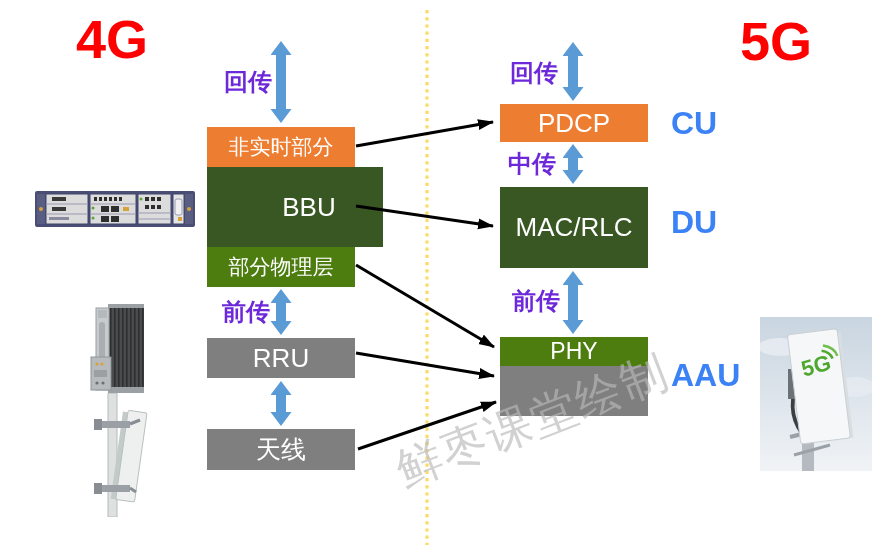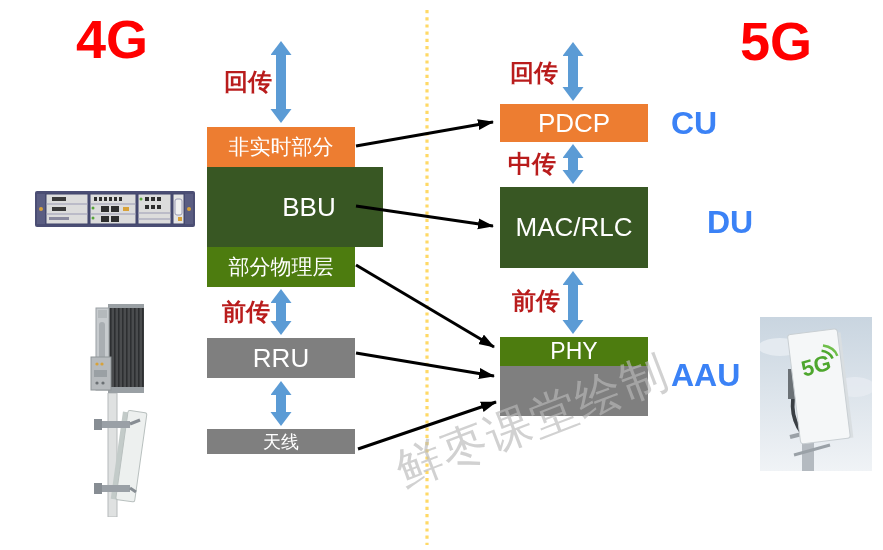--- a/index.html
+++ b/index.html
@@ -9,21 +9,21 @@
   }
   .abs{position:absolute;}
   .title{font-size:54px;font-weight:700;color:#ff0000;line-height:1;}
   .box{display:flex;align-items:center;justify-content:center;color:#ffffff;text-align:center;}
   .box.cjk{font-size:21px;}
   .box.latin{font-size:26px;}
   .orange{background:#ED7D31;}
   .green{background:#385723;}
   .lgray{background:#4d7c0f;}
   .dgray{background:#7F7F7F;}
-  .redlbl{color:#b91c1c;font-weight:700;font-size:24px;line-height:1.2;white-space:nowrap;}
+  .redlbl{color:#6d28d9;font-weight:700;font-size:24px;line-height:1.2;white-space:nowrap;}
   .purplelbl{color:#3b82f6;font-weight:700;font-size:32px;line-height:1;white-space:nowrap;}
   .watermark{
     font-size:46px;color:rgba(185,185,185,0.65);letter-spacing:2px;white-space:nowrap;
     transform:rotate(-21deg);transform-origin:left center;z-index:30;
   }
   svg{display:block;}
   #connector-layer{position:absolute;left:0;top:0;z-index:5;pointer-events:none;}
   .devimg{z-index:2;}
 </style>
 </head>
@@ -31,36 +31,36 @@
 
 <div id="canvas">
 
   <div class="abs title" style="left:76px;top:12px;">4G</div>
   <div class="abs title" style="left:740px;top:14px;">5G</div>
 
   <div class="abs box cjk orange" style="left:207px;top:127px;width:148px;height:40px;">非实时部分</div>
   <div class="abs box latin green" style="left:207px;top:167px;width:148px;height:80px;padding-left:28px;">BBU</div>
   <div class="abs box cjk lgray" style="left:207px;top:247px;width:148px;height:40px;">部分物理层</div>
   <div class="abs box latin dgray" style="left:207px;top:338px;width:148px;height:40px;">RRU</div>
-  <div class="abs box cjk dgray" style="left:207px;top:429px;width:148px;height:25px;font-size:18px;">天线</div>
+  <div class="abs box cjk dgray" style="left:207px;top:429px;width:148px;height:41px;font-size:25px;">天线</div>
 
   <div class="abs redlbl" style="left:206px;top:68px;width:66px;text-align:right;">回传</div>
   <div class="abs redlbl" style="left:204px;top:298px;width:66px;text-align:right;">前传</div>
 
   <div class="abs box latin orange" style="left:500px;top:104px;width:148px;height:38px;">PDCP</div>
   <div class="abs box latin green" style="left:500px;top:187px;width:148px;height:81px;">MAC/RLC</div>
   <div class="abs box latin lgray" style="left:500px;top:337px;width:148px;height:29px;font-size:23px;">PHY</div>
   <div class="abs dgray" style="left:500px;top:366px;width:148px;height:50px;"></div>
 
   <div class="abs redlbl" style="left:496px;top:59px;width:62px;text-align:right;">回传</div>
   <div class="abs redlbl" style="left:494px;top:150px;width:62px;text-align:right;">中传</div>
   <div class="abs redlbl" style="left:498px;top:287px;width:62px;text-align:right;">前传</div>
 
   <div class="abs purplelbl" style="left:671px;top:107px;">CU</div>
-  <div class="abs purplelbl" style="left:671px;top:206px;margin-left:36px;">DU</div>
+  <div class="abs purplelbl" style="left:671px;top:206px;">DU</div>
   <div class="abs purplelbl" style="left:671px;top:359px;">AAU</div>
 
   <svg id="connector-layer" width="883" height="550" viewBox="0 0 883 550">
     <defs>
       <marker id="blk" markerUnits="userSpaceOnUse" markerWidth="17" markerHeight="12" refX="15" refY="5.5" orient="auto">
         <path d="M0,0 L16,5.5 L0,11 Z" fill="#000"></path>
       </marker>
       <marker id="blu" markerUnits="userSpaceOnUse" markerWidth="15" markerHeight="22" refX="2" refY="10.5" orient="auto-start-reverse">
         <path d="M0,0 L14,10.5 L0,21 Z" fill="#5B9BD5"></path>
       </marker>

